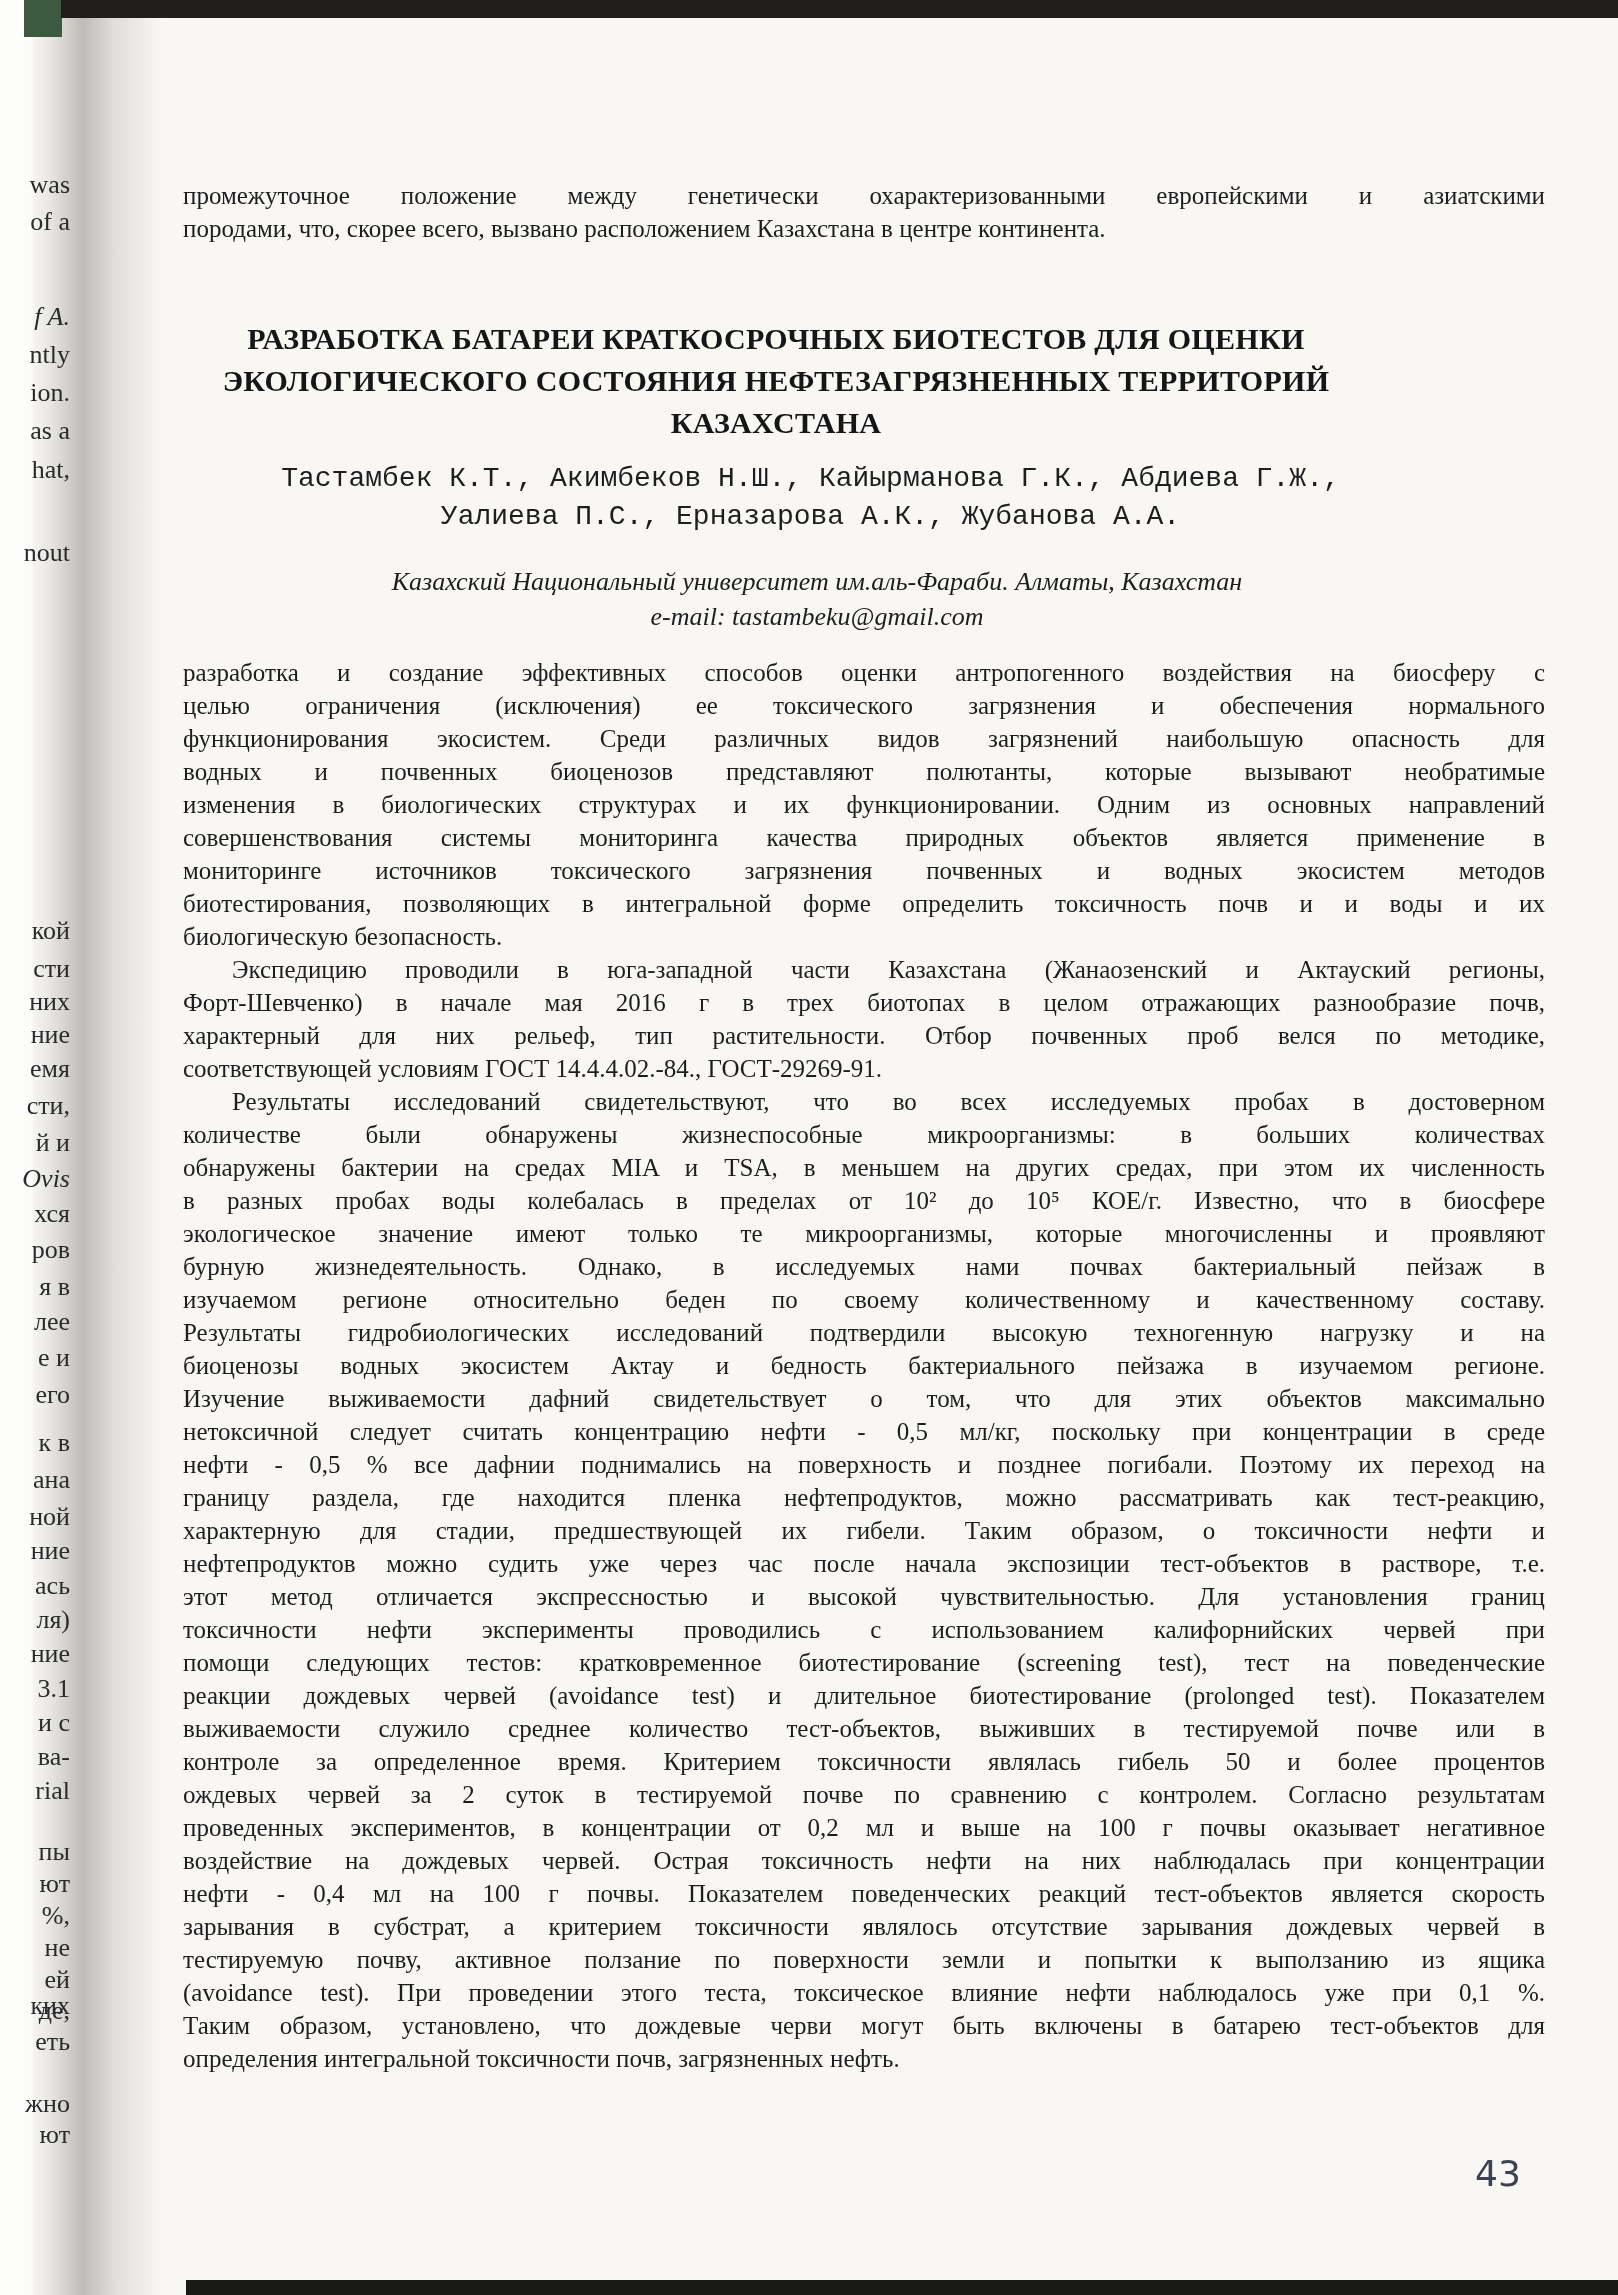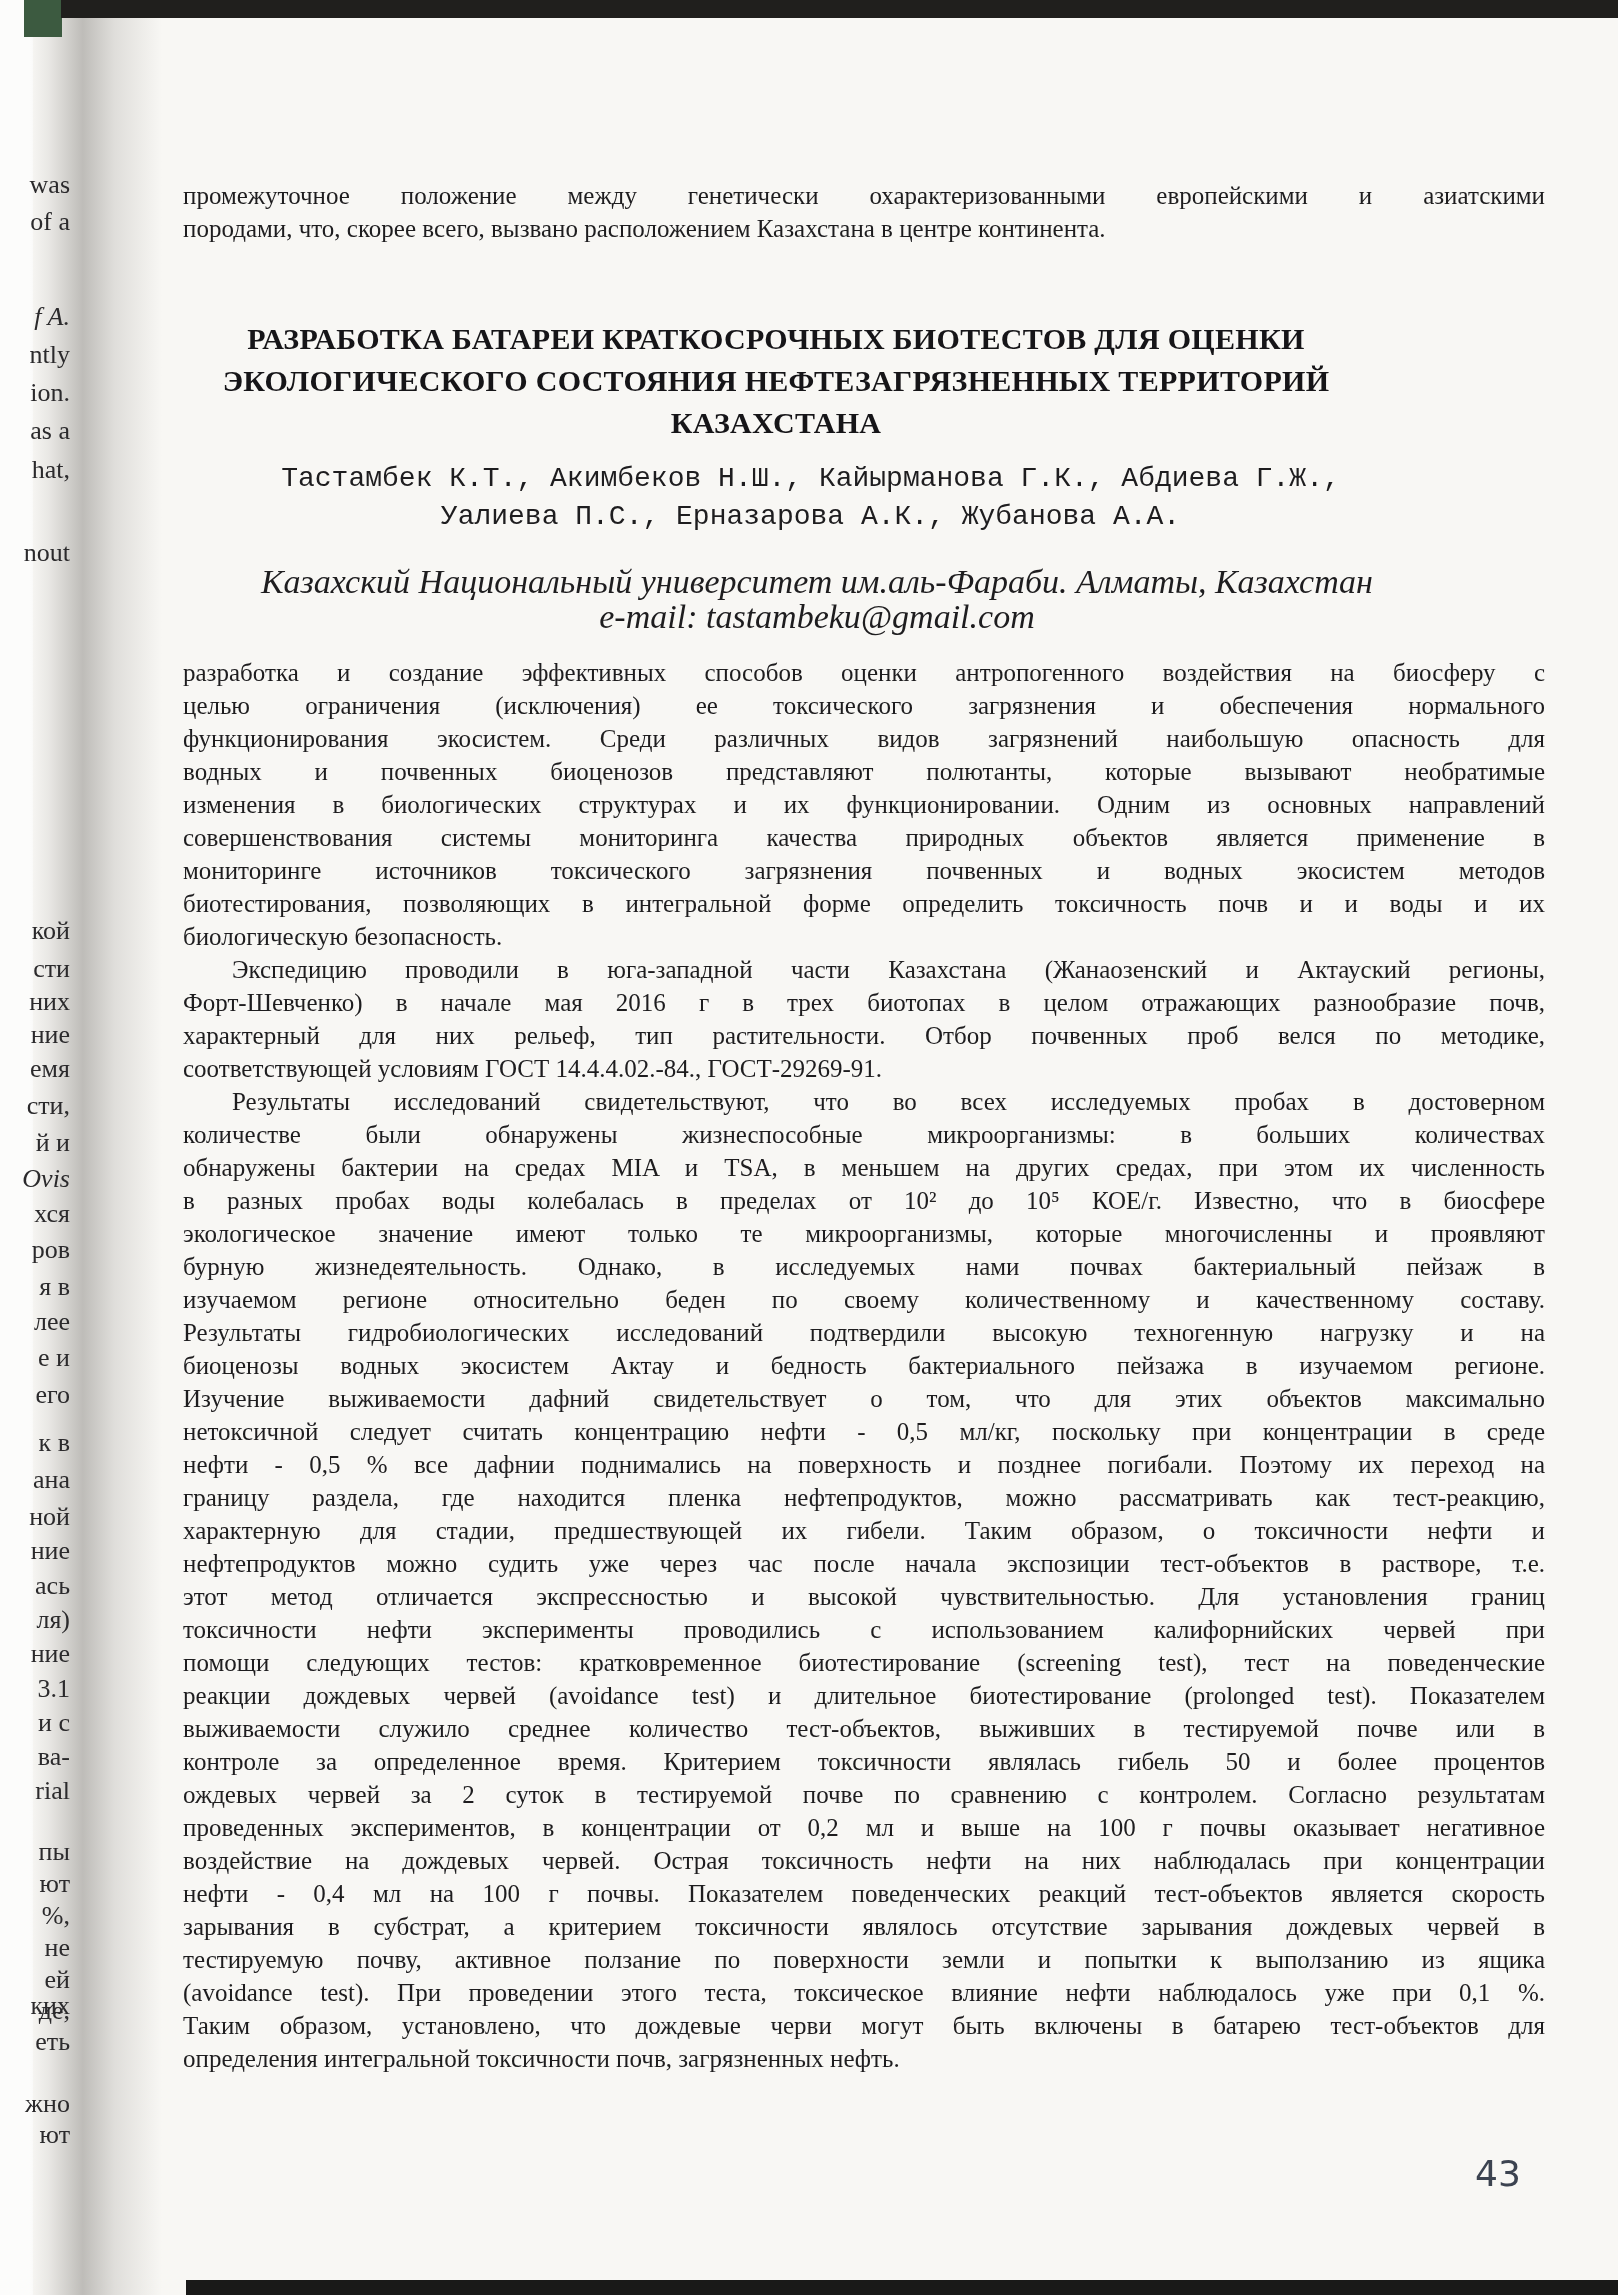--- a/index.html
+++ b/index.html
@@ -39,21 +39,21 @@
   .tline{height:33px;line-height:33px;text-align:justify;text-align-last:justify;font-size:25px;}
   .tline.plast{text-align-last:left;}
 
   #title-block{top:318px;width:1186px;text-align:center;}
   .title-line{font-size:30px;font-weight:bold;line-height:42px;letter-spacing:0.3px;color:#161518;}
 
   #authors-block{top:460px;width:1255px;text-align:center;font-family:Liberation Mono, monospace;}
   .author-line{font-size:28px;line-height:38px;}
 
   #affil-block{top:564px;width:1268px;text-align:center;font-style:italic;}
-  .affil-line{font-size:34px;line-height:35px;font-style:italic;}
+  .affil-line{font-size:26px;line-height:35px;font-style:italic;}
 
   #body-block{top:656px;}
   .bline{height:33px;line-height:33px;text-align:justify;text-align-last:justify;font-size:25px;}
   .bline.first{text-indent:49px;}
   .bline.plast{text-align-last:left;}
 
   #page-number{
     position:absolute;left:1475px;top:2153px;
     font-family:"DejaVu Sans","Liberation Sans",sans-serif;
     font-size:36px;color:#3c4350;

